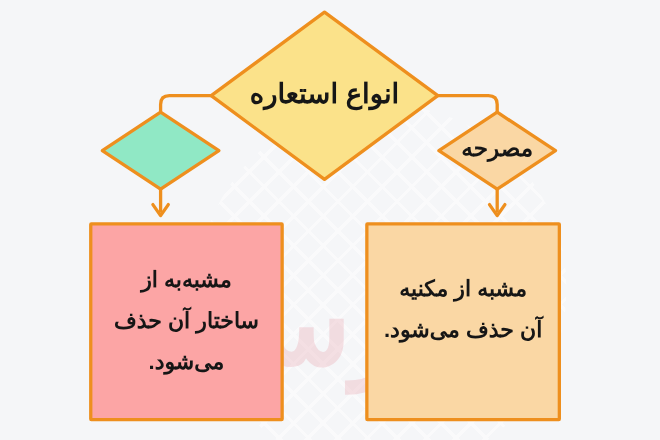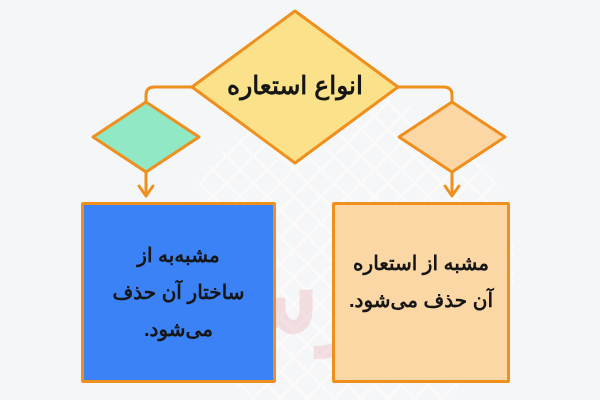--- a/index.html
+++ b/index.html
@@ -39,21 +39,21 @@
   .result-box{
     position:absolute;top:202px;height:181px;box-sizing:border-box;
     border:3px solid #ee8f1e;border-radius:2px;
     display:flex;flex-direction:column;align-items:center;
     z-index:3;
     color:#161616;font-size:20px;font-weight:bold;
     text-align:center;direction:rtl;line-height:37px;
     white-space:pre-line;
   }
   .result-box.left{
-    left:81px;width:195px;background:#3b82f6;justify-content:center;
+    left:81px;width:177px;background:#fca5a5;justify-content:center;
   }
   .result-box.right{
     left:332px;width:178px;background:#fad7a4;justify-content:flex-start;
     padding-top:40px;
   }
 </style>
 </head>
 <body>
 
 <div class="stage">
@@ -74,20 +74,21 @@
     <polygon points="452,102 505,137 452,172 399,137" fill="#fad7a4" stroke="#ee8f1e" stroke-width="3" stroke-linejoin="round"></polygon>
 
     <path d="M146,172 L146,192" fill="none" stroke="#ee8f1e" stroke-width="3" stroke-linecap="round"></path>
     <polyline points="139,186 146,196 153,186" fill="none" stroke="#ee8f1e" stroke-width="3" stroke-linecap="round" stroke-linejoin="round"></polyline>
 
     <path d="M452,172 L452,192" fill="none" stroke="#ee8f1e" stroke-width="3" stroke-linecap="round"></path>
     <polyline points="445,186 452,196 459,186" fill="none" stroke="#ee8f1e" stroke-width="3" stroke-linecap="round" stroke-linejoin="round"></polyline>
   </svg>
 
   <div class="label root-label">انواع استعاره</div>
+  <div class="label branch-label right">مصرحه</div>
 
   <div class="result-box left">مشبه‌به از
 ساختار آن حذف
 می‌شود.</div>
-  <div class="result-box right">مشبه از استعاره
+  <div class="result-box right">مشبه از مکنیه
 آن حذف می‌شود.</div>
 
 </div>
 
 </body></html>

